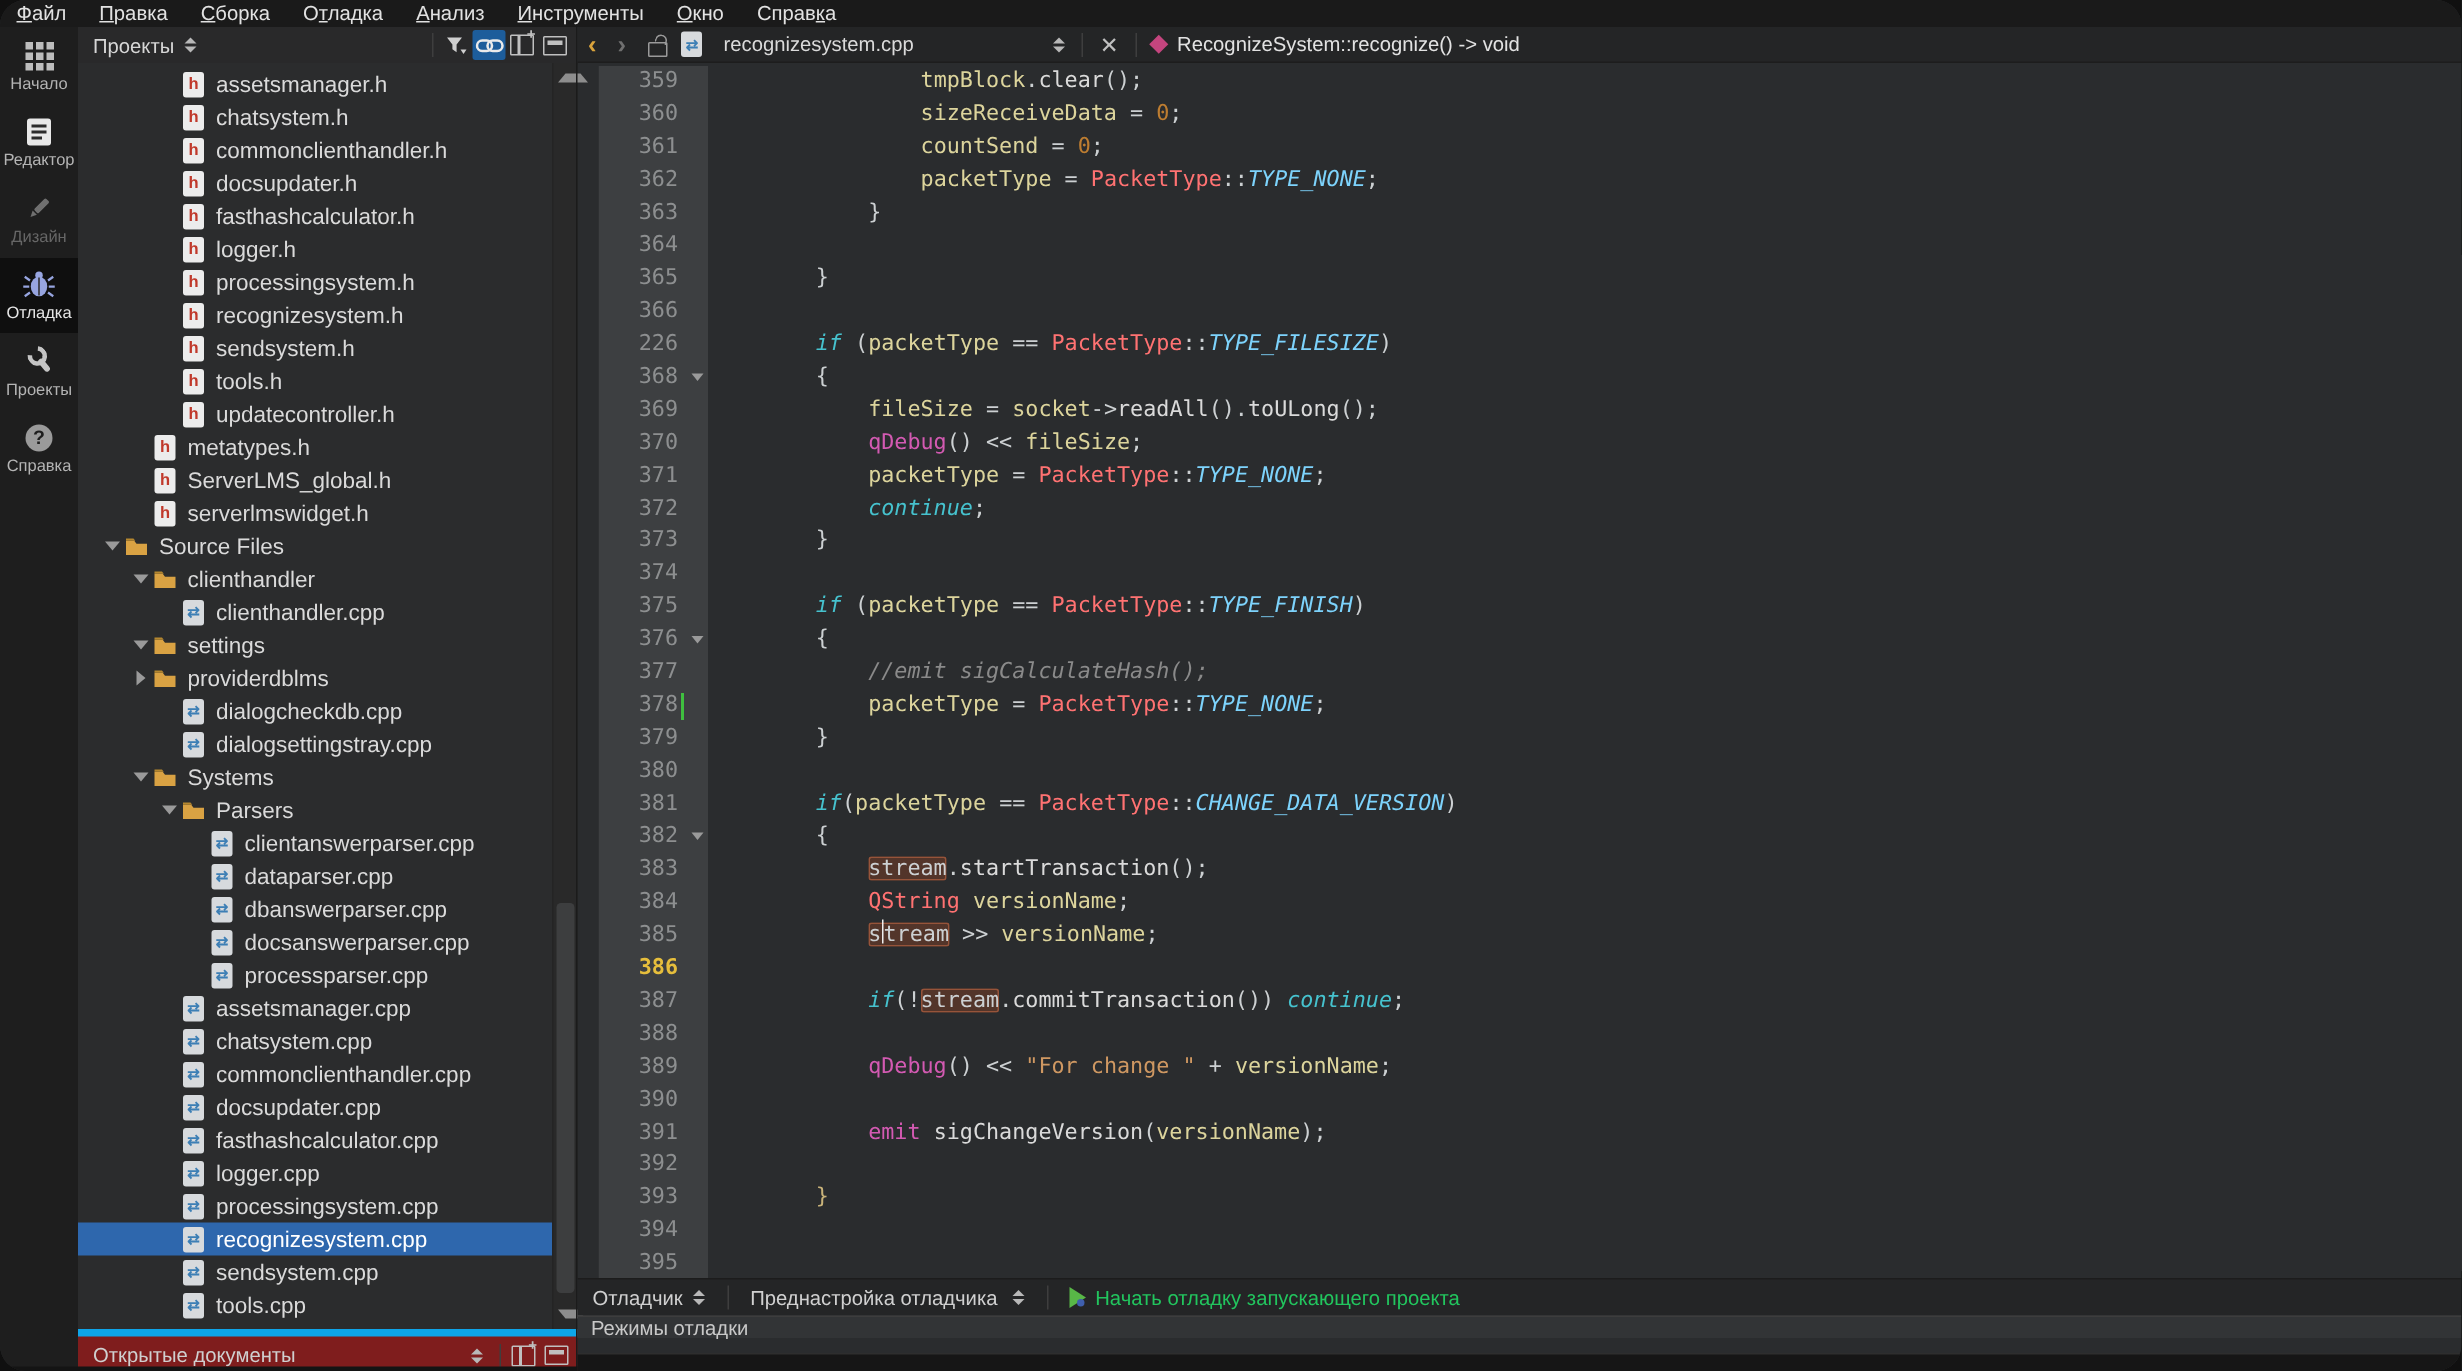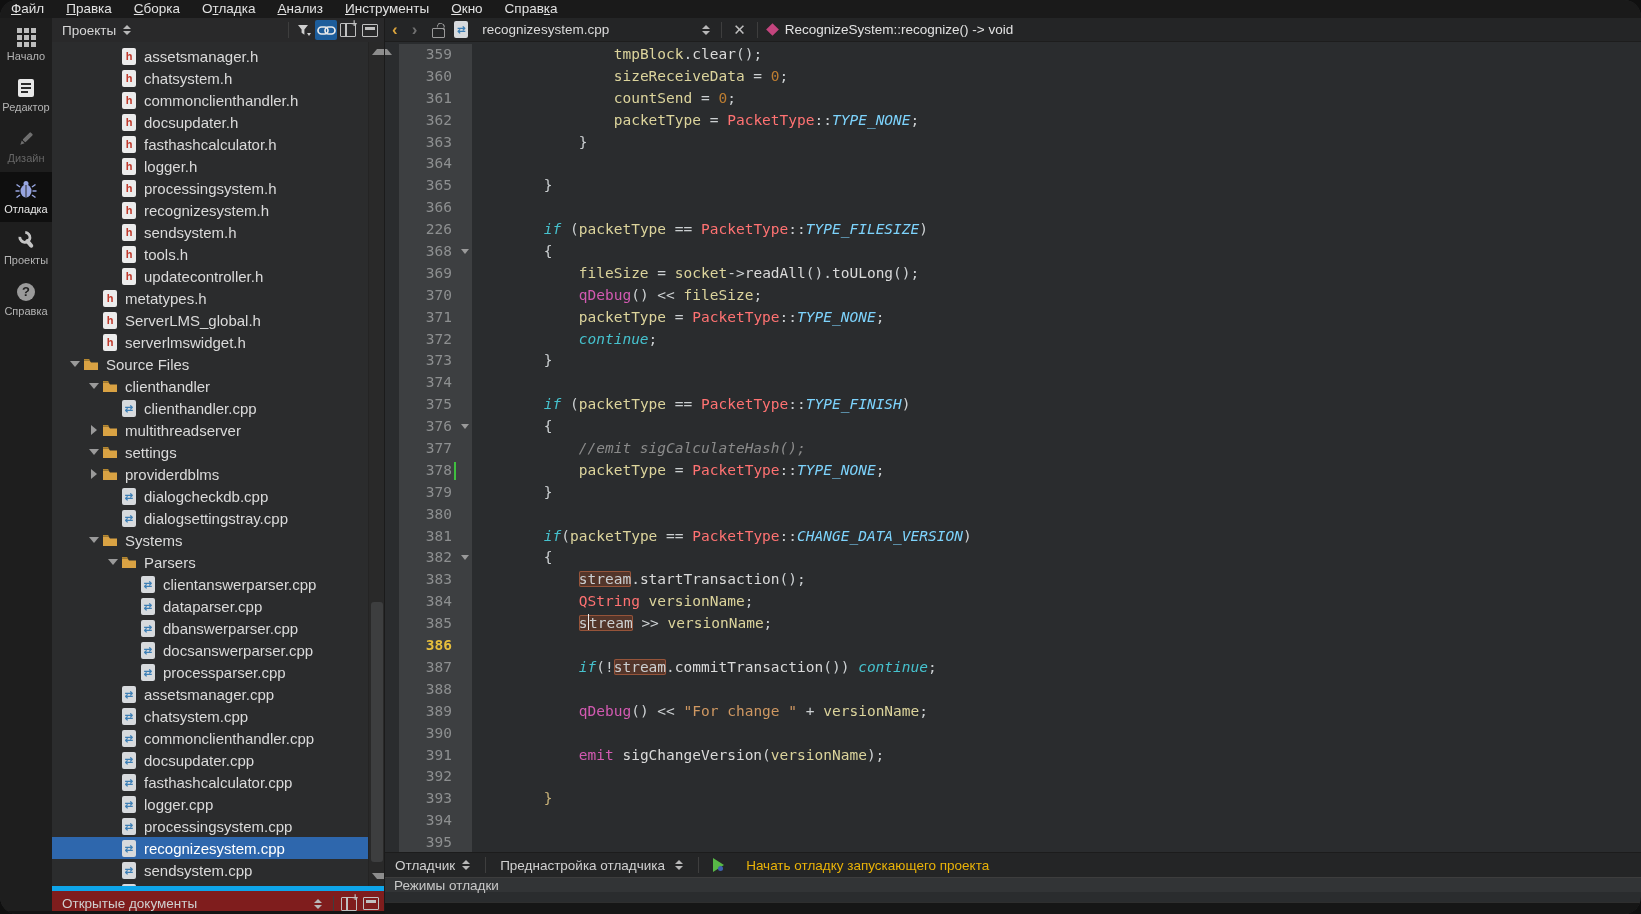--- a/index.html
+++ b/index.html
@@ -104,21 +104,21 @@
   .tby{color:#c9b37a;}
   .thl{background:#53352a;box-shadow:inset 0 0 0 1px #96543a;border-radius:2px;}
   .cursor{display:inline-block;width:1.5px;height:16px;background:#eee;vertical-align:-2px;}
   
   #dbg-toolbar{position:absolute;left:385px;top:852px;width:1256px;height:25px;background:#242526;
                border-top:1px solid #1c1c1c;display:flex;align-items:center;font-size:13.5px;color:#cscscs;box-sizing:border-box;}
   #dbg-toolbar .cmb{display:flex;align-items:center;padding:0 4px 0 10px;color:#d0d0d0;}
   .play{width:0;height:0;border-top:7px solid transparent;border-bottom:7px solid transparent;
         border-left:11px solid #58b747;position:relative;margin:0 6px 0 10px;}
   .play::after{content:"";position:absolute;left:-6px;top:1px;width:5px;height:5px;border-radius:50%;background:#3f5fae;}
-  #dbg-start-label{color:#eab308;margin-left:16px;}
+  #dbg-start-label{color:#22c55e;}
   #modes-bar{position:absolute;left:385px;top:877px;width:1256px;height:15px;background:#323436;
              border-top:1px solid #3d3d3d;display:flex;align-items:center;font-size:13.5px;color:#c8c8c8;box-sizing:border-box;}
   #modes-bar .lbl{margin-left:9px;}
   #bottom-strip-r{position:absolute;left:385px;top:902px;width:1256px;height:12px;background:#161616;border-top:1px solid #2e2e2e;box-sizing:border-box;}
   #bottom-strip-l{position:absolute;left:0px;top:911px;width:385px;height:3px;background:#141414;}
   #pane-divider{position:absolute;left:384px;top:18px;width:1px;height:896px;background:#1b1b1b;}
   
   .icn-splitadd{position:relative;width:14px;height:12px;border:1.5px solid #c0c0c0;border-radius:1px;}
   .icn-splitadd::before{content:"+";position:absolute;right:-2px;top:-6px;color:#c0c0c0;font-size:10px;font-weight:bold;}
   .icn-splitadd::after{content:"";position:absolute;left:4px;top:0;width:1.5px;height:100%;background:#c0c0c0;}
@@ -340,32 +340,20 @@
             <path d="M1 2 h5 l1.2 1.5 H1z" fill="#b5872f"></path>
           </svg>
         </span>
         <span>clienthandler</span>
       </div>
       <div class="tree-row" style="padding-left: 69px;">
         <span class="fico">
           <span class="page cpp">⇄</span>
         </span>
         <span>clienthandler.cpp</span>
-      </div>
-      <div class="tree-row" style="padding-left: 33px;">
-        <span class="chev">
-          <i class="col"></i>
-        </span>
-        <span class="fico">
-          <svg width="16" height="14">
-            <path d="M1 3.5 h5.5 l1.5 2 H15 v7.5 H1z" fill="#d9a243"></path>
-            <path d="M1 2 h5 l1.2 1.5 H1z" fill="#b5872f"></path>
-          </svg>
-        </span>
-        <span>multithreadserver</span>
       </div>
       <div class="tree-row" style="padding-left: 33px;">
         <span class="chev">
           <i class="exp"></i>
         </span>
         <span class="fico">
           <svg width="16" height="14">
             <path d="M1 3.5 h5.5 l1.5 2 H15 v7.5 H1z" fill="#d9a243"></path>
             <path d="M1 2 h5 l1.2 1.5 H1z" fill="#b5872f"></path>
           </svg>

